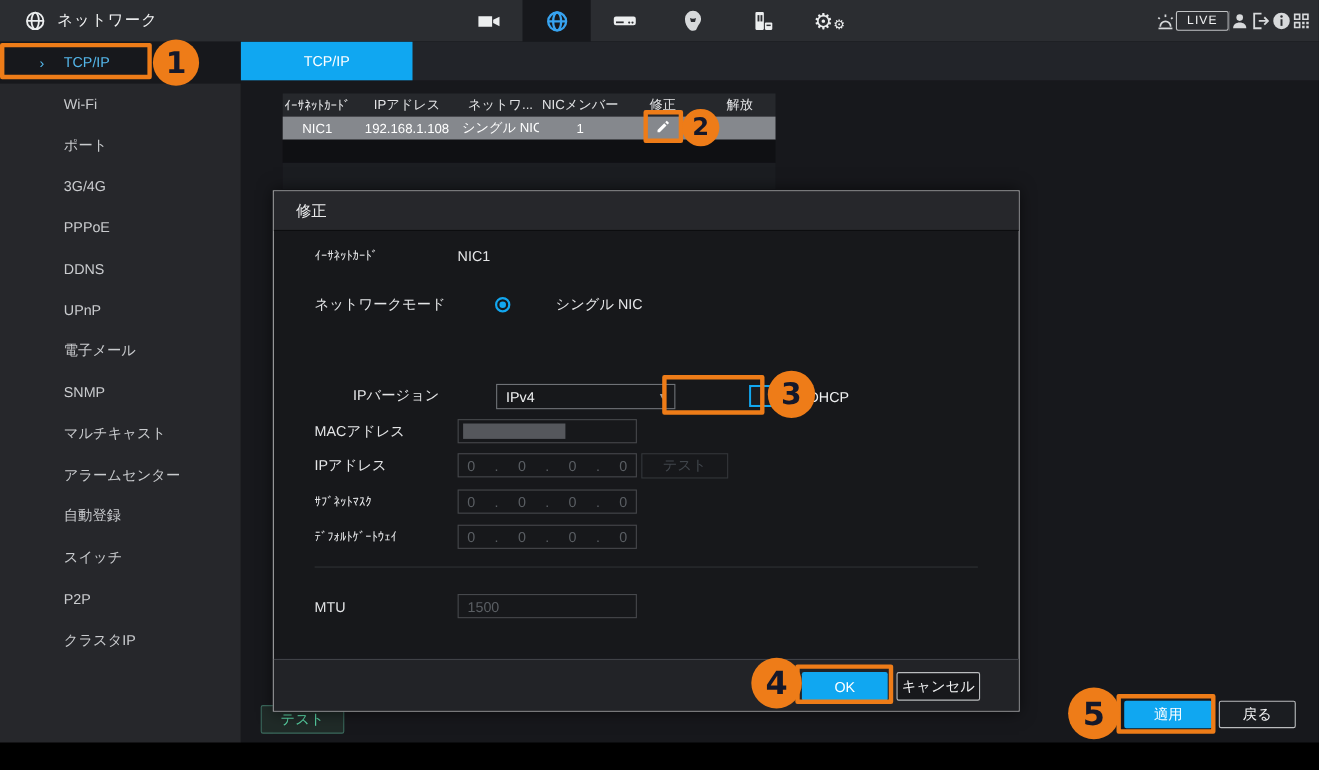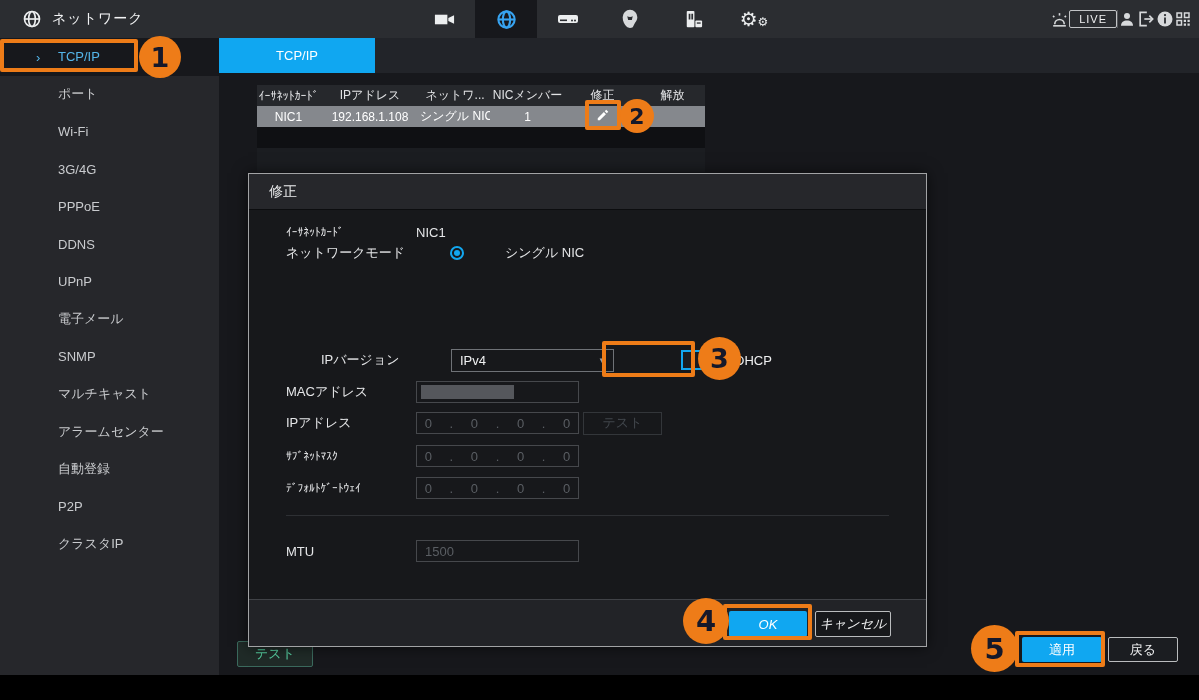--- a/index.html
+++ b/index.html
@@ -56,21 +56,21 @@
   .m-input.left { justify-content:flex-start; padding-left:8px; word-spacing:normal; }
   .mac-input { width:163px; height:22px; border:1px solid #46484c; display:flex; align-items:center; padding-left:4px; }
   .mac-bar { width:93px; height:14px; background:#55575c; }
   .radio { width:14px; height:14px; border:2px solid #12a7f0; border-radius:50%; display:inline-flex; align-items:center; justify-content:center; margin-right:7px; }
   .radio .dot { width:6px; height:6px; border-radius:50%; background:#12a7f0; }
   .toggle { width:50px; height:20px; border:2px solid #12a7f0; display:flex; background:#141519; cursor:pointer; }
   .toggle .off-half { width:24px; height:100%; background:#1b1c20; border-right:1px solid #0b0c0e; }
   .toggle .knob { flex:1; background:#12a7f0; }
   .test-disabled { width:79px; height:23px; border:1px solid #33363a; color:#41464c; display:flex; align-items:center; justify-content:center; margin-left:4px; }
   .m-divider { position:absolute; left:37px; right:37px; top:341px; height:1px; background:#2e3034; }
-  .modal-footer { position:absolute; left:0; bottom:0; width:100%; height:47px; background:#222327; border-top:1px solid #404247;font-style:italic; }
+  .modal-footer { position:absolute; left:0; bottom:0; width:100%; height:47px; background:#222327; border-top:1px solid #404247; }
   .ok-btn { position:absolute; left:480px; top:11px; width:78px; height:26px; background:#10a7f1; color:#fff; display:flex; align-items:center; justify-content:center; cursor:pointer; border-radius:2px; }
   .cancel-btn { position:absolute; left:566px; top:11px; width:76px; height:26px; background:#17181b; border:1px solid #babcbe; color:#f0f1f2; display:flex; align-items:center; justify-content:center; cursor:pointer; border-radius:2px; }
   
   .ann-box { position:absolute; border:4px solid #ee7c18; border-radius:2px; z-index:9; pointer-events:none; }
   .ann-badge { position:absolute; background:#ee7c18; color:#15182a; border-radius:50%; display:flex; align-items:center; justify-content:center; font-weight:bold; z-index:10; pointer-events:none; font-family:"DejaVu Sans", sans-serif; }
   .b1 { left:139px; top:36px;  width:42px; height:42px; font-size:27px; }
   .b2 { left:620px; top:99px;  width:34px; height:34px; font-size:22px; }
   .b3 { left:698px; top:337px; width:43px; height:43px; font-size:27px; }
   .b4 { left:683px; top:598px; width:46px; height:46px; font-size:29px; }
   .b5 { left:971px; top:625px; width:47px; height:47px; font-size:29px; }
@@ -180,26 +180,26 @@
       </span>
     </div>
   </div>
 
   <div class="sidebar">
     <div class="side-item selected">
         <span class="chev">›</span>
         <span>TCP/IP</span>
       </div>
     <div class="side-item">
+        <span>Wi-Fi</span>
+      </div>
+    <div class="side-item">
         <span>ポート</span>
       </div>
     <div class="side-item">
-        <span>Wi-Fi</span>
-      </div>
-    <div class="side-item">
         <span>3G/4G</span>
       </div>
     <div class="side-item">
         <span>PPPoE</span>
       </div>
     <div class="side-item">
         <span>DDNS</span>
       </div>
     <div class="side-item">
         <span>UPnP</span>
@@ -211,20 +211,23 @@
         <span>SNMP</span>
       </div>
     <div class="side-item">
         <span>マルチキャスト</span>
       </div>
     <div class="side-item">
         <span>アラームセンター</span>
       </div>
     <div class="side-item">
         <span>自動登録</span>
+      </div>
+    <div class="side-item">
+        <span>スイッチ</span>
       </div>
     <div class="side-item">
         <span>P2P</span>
       </div>
     <div class="side-item">
         <span>クラスタIP</span>
       </div>
   </div>
 
   <div class="main">
@@ -265,21 +268,21 @@
   <div class="back-btn">戻る</div>
 
   <div class="modal">
     <div class="modal-header">修正</div>
 
     <div class="m-row" style="top:46px;">
       <div class="m-label kana">ｲｰｻﾈｯﾄｶｰﾄﾞ</div>
       <div class="m-value">NIC1</div>
     </div>
 
-    <div class="m-row" style="top:67px;gap:34px;">
+    <div class="m-row" style="top:91px;gap:34px;">
       <div class="m-label">ネットワークモード</div>
       <span class="radio">
           <span class="dot"></span>
         </span>
       <div class="m-value">シングル NIC</div>
     </div>
 
     <div class="m-row" style="top:174px;margin-left:35px;">
       <div class="m-label">IPバージョン</div>
       <div class="m-select">

